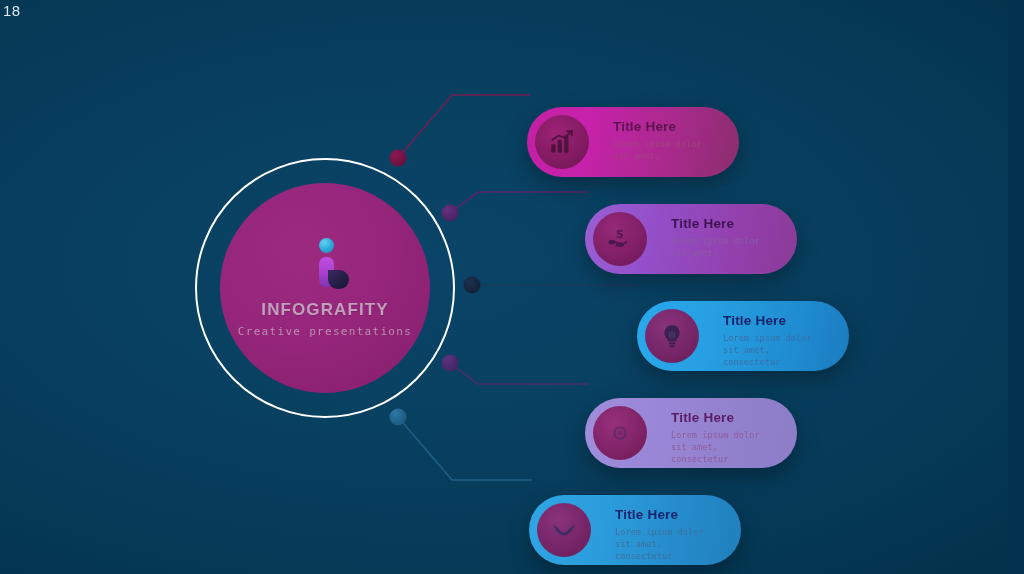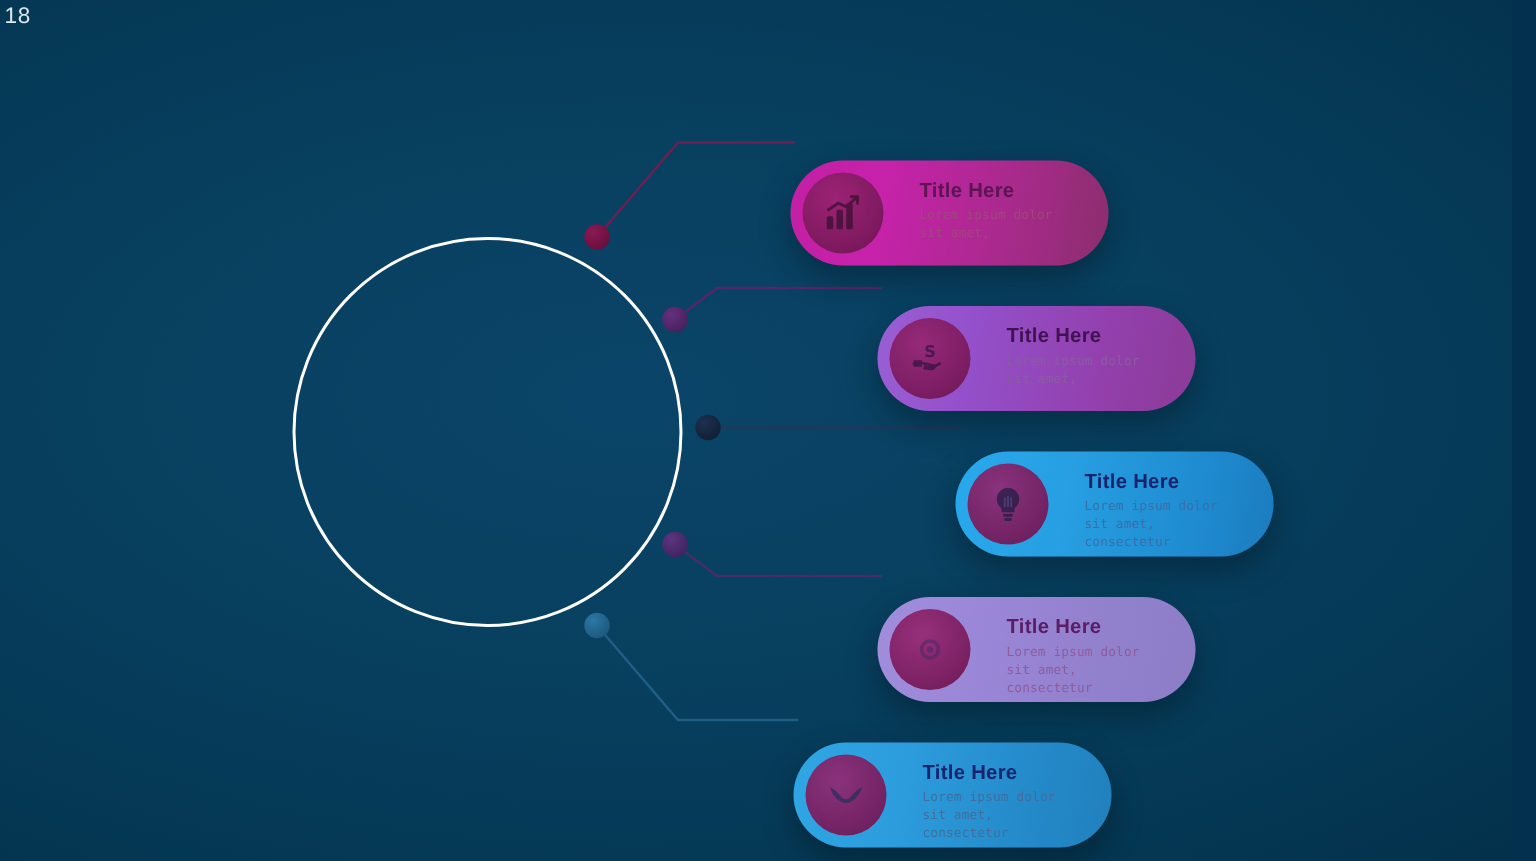--- a/index.html
+++ b/index.html
@@ -104,20 +104,29 @@
   <svg id="connectors" viewBox="0 0 1024 574" preserveAspectRatio="none">
     <polyline points="398,158 452,95 530,95" fill="none" stroke="#6e1f52" stroke-width="1.6"></polyline>
     <polyline points="450,213 478,192 588,192" fill="none" stroke="#54276b" stroke-width="1.6"></polyline>
     <polyline points="472,285 500,285 640,285" fill="none" stroke="#1c3a5c" stroke-width="1.6"></polyline>
     <polyline points="450,363 478,384 588,384" fill="none" stroke="#4a2c6a" stroke-width="1.6"></polyline>
     <polyline points="398,417 452,480 532,480" fill="none" stroke="#1f5f86" stroke-width="1.6"></polyline>
   </svg>
 
   <div class="ring"></div>
 
+  <div class="core">
+    <div class="logo-mark">
+      <div class="logo-dot"></div>
+      <div class="logo-stem"></div>
+      <div class="logo-tail"></div>
+    </div>
+    <div class="core-title">INFOGRAFITY</div>
+    <div class="core-sub">Creative presentations</div>
+  </div>
 
   <div class="node" style="left:398px;top:158px;background:radial-gradient(circle at 35% 30%,#8a1a52,#5e0c38);"></div>
   <div class="node" style="left:450px;top:213px;background:radial-gradient(circle at 35% 30%,#65307f,#3f1c55);"></div>
   <div class="node" style="left:472px;top:285px;background:radial-gradient(circle at 35% 30%,#1d3050,#0e1b2e);"></div>
   <div class="node" style="left:450px;top:363px;background:radial-gradient(circle at 35% 30%,#5c3480,#3a1f58);"></div>
   <div class="node" style="left:398px;top:417px;background:radial-gradient(circle at 35% 30%,#2b78a6,#1a4f70);"></div>
 
   <div class="pill" style="left:527px;top:59px;width:212px;background:linear-gradient(100deg,#c31fa4 0%,#c722ab 28%,#a82a8c 68%,#8b2e6d 100%);">
     <div class="pill-icon">
       <svg width="26" height="26" viewBox="0 0 24 24">

